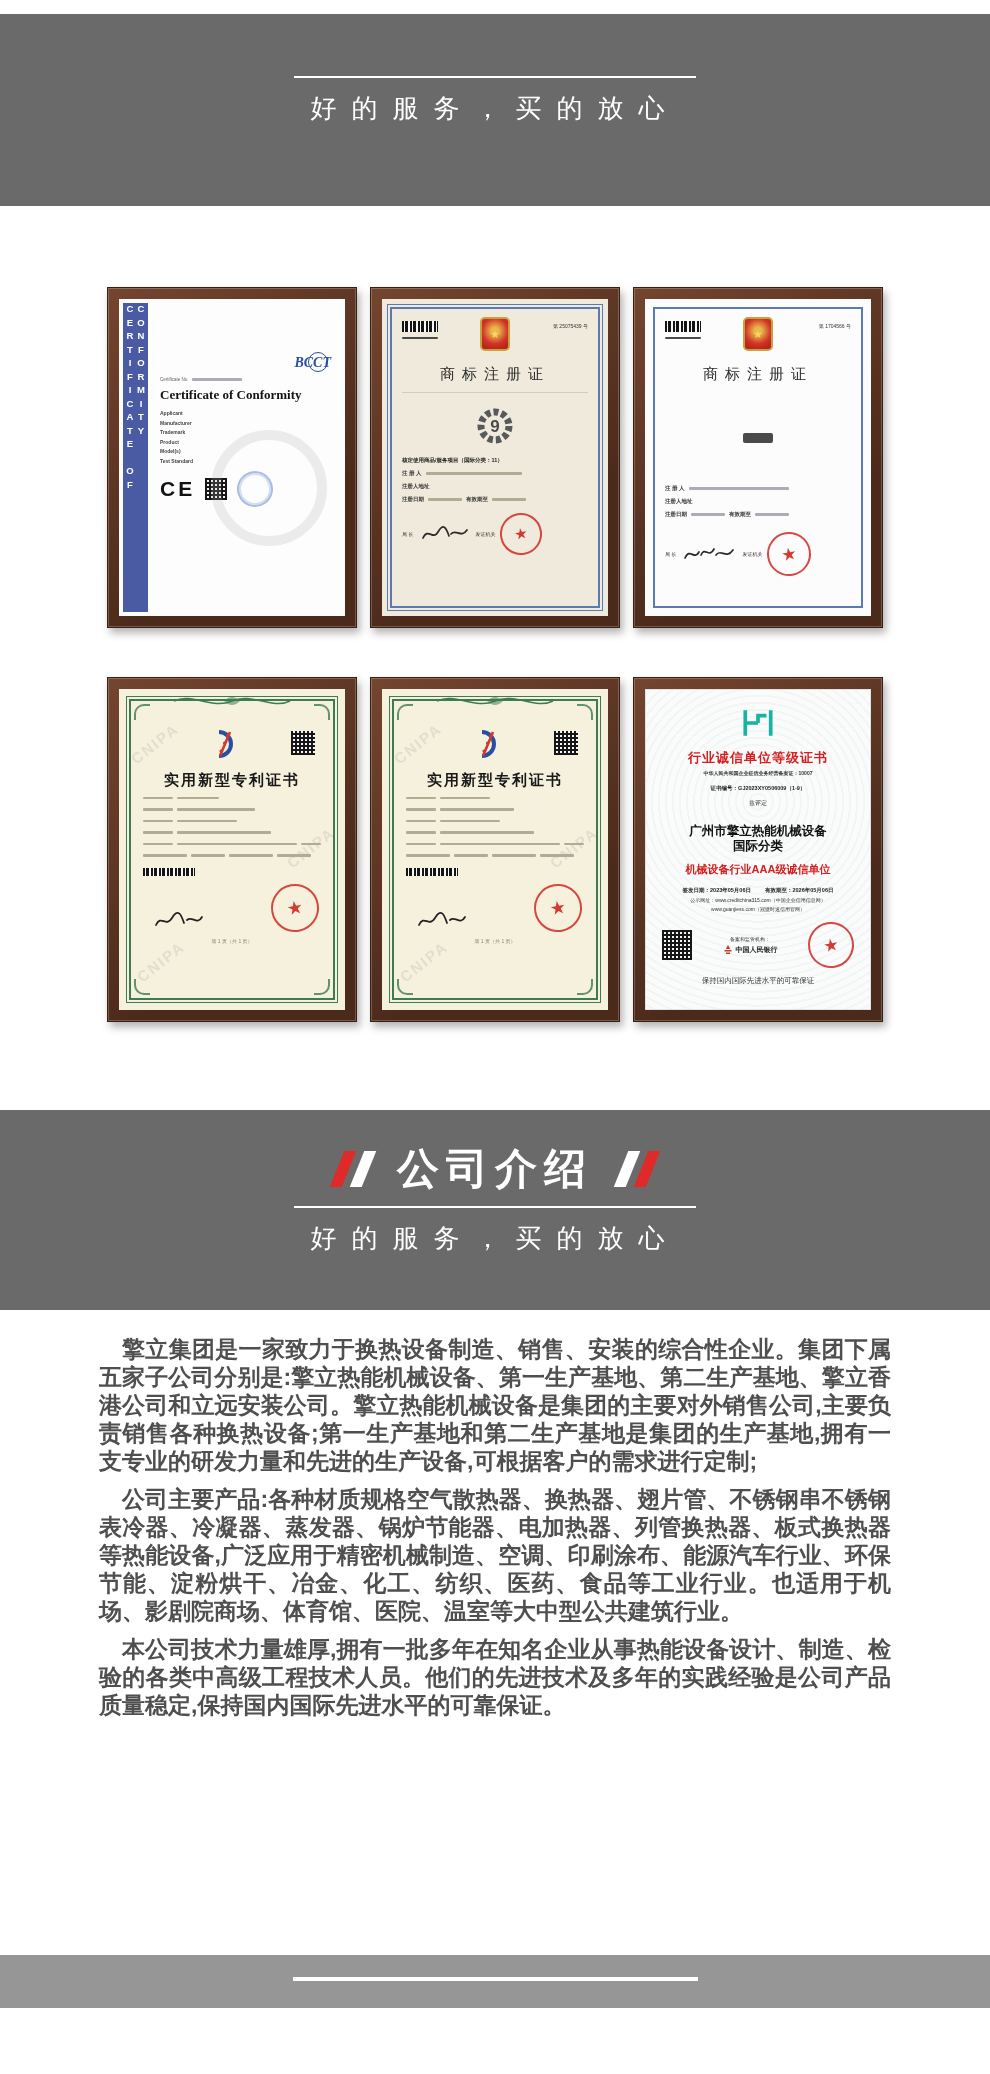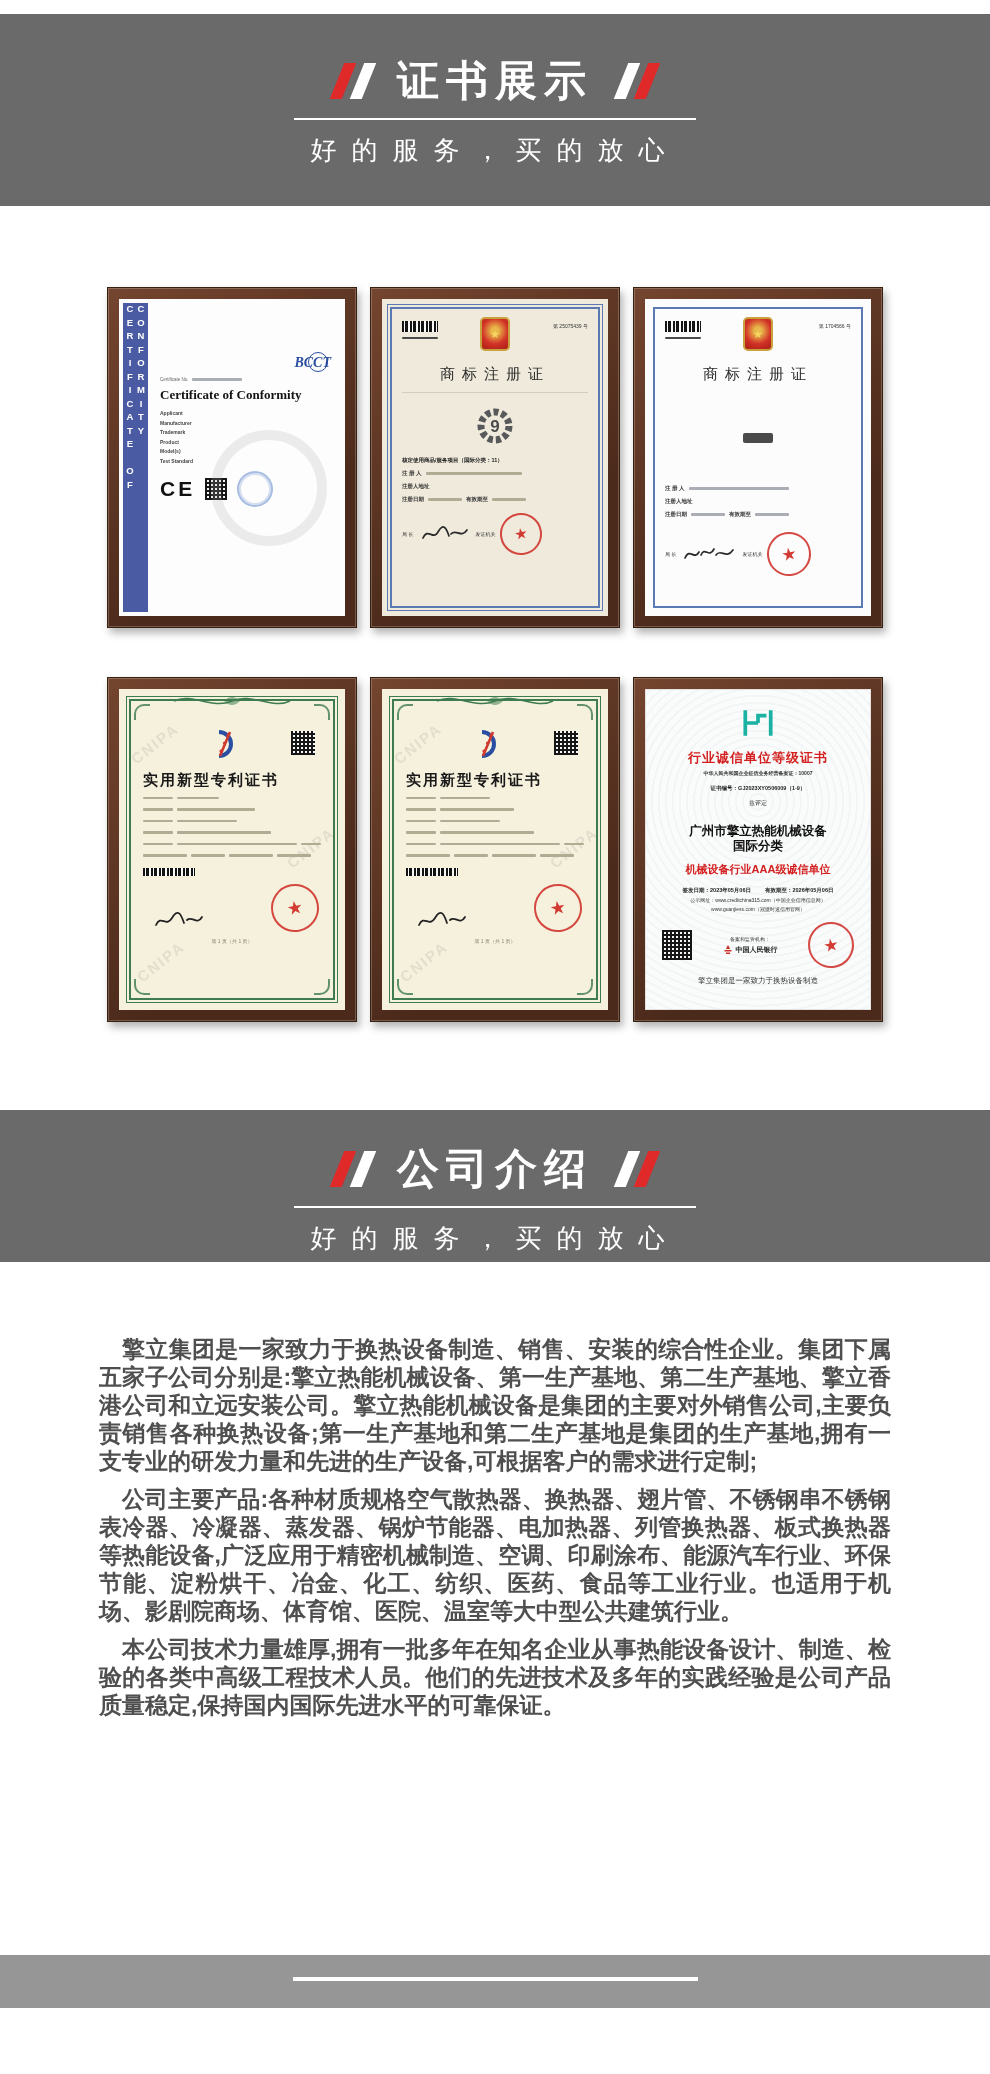--- a/index.html
+++ b/index.html
@@ -1,21 +1,21 @@
 <!DOCTYPE html>
 <html><head>
 <meta charset="utf-8">
 <style>
   html,body{margin:0;padding:0;background:#fff;}
   body{width:990px;height:2074px;position:relative;overflow:hidden;
        font-family:"Liberation Sans","DejaVu Sans",sans-serif;}
   
   .band{position:absolute;left:0;width:990px;background:#6a6a6a;text-align:center;color:#fff;box-sizing:border-box;}
   .band1{top:14px;height:192px;padding-top:46px;}
-  .band2{top:1110px;height:152px;padding-top:38px;}
+  .band2{top:1110px;height:200px;padding-top:38px;}
   .band-title-row{display:flex;align-items:center;justify-content:center;gap:24px;}
   .band-title{font-size:42px;font-weight:bold;letter-spacing:7px;line-height:1;margin:0;}
   .slashes{display:inline-flex;}
   .sl{display:inline-block;width:12px;height:36px;transform:skewX(-22deg);margin:0 4px;}
   .sl.red{background:#e02a2a;} .sl.white{background:#ffffff;}
   .band-line{width:402px;height:2px;background:#fff;margin:16px auto 13px;}
   .band-subtitle{font-size:26px;letter-spacing:15px;font-weight:500;}
   
   .cert-row{position:absolute;left:0;width:990px;display:flex;justify-content:center;gap:13px;}
   .row1{top:287px;} .row2{top:677px;}
@@ -75,21 +75,21 @@
   .pt-inner{position:absolute;inset:10px;border:2px solid #3e7b4f;outline:1px solid #3e7b4f;outline-offset:2px;
             padding:10px 12px;box-sizing:border-box;}
   .pc{position:absolute;width:14px;height:14px;border:2px solid #3e7b4f;opacity:.8;}
   .pc.tl{left:3px;top:3px;border-right:none;border-bottom:none;border-top-left-radius:10px;}
   .pc.tr{right:3px;top:3px;border-left:none;border-bottom:none;border-top-right-radius:10px;}
   .pc.bl{left:3px;bottom:3px;border-right:none;border-top:none;border-bottom-left-radius:10px;}
   .pc.br{right:3px;bottom:3px;border-left:none;border-top:none;border-bottom-right-radius:10px;}
   .flo{position:absolute;top:-7px;left:50%;transform:translateX(-50%);}
   .wm{position:absolute;font-size:15px;color:rgba(140,140,140,.18);transform:rotate(-38deg);font-weight:bold;letter-spacing:2px;}
   .pt-logo-row{position:relative;height:36px;margin-top:16px;}
-  .pt-title{text-align:left;font-family:"Liberation Serif","DejaVu Serif",serif;font-size:15px;font-weight:bold;
+  .pt-title{text-align:center;font-family:"Liberation Serif","DejaVu Serif",serif;font-size:15px;font-weight:bold;
             color:#191919;letter-spacing:2px;margin-top:8px;}
   .pt-field{display:flex;gap:4px;margin-top:4px;align-items:center;}
   .pt-bottom{display:flex;align-items:flex-end;gap:8px;margin-top:8px;}
   .pt-page{text-align:center;font-size:5px;color:#8b8670;margin-top:6px;}
   
   .c6{background:
       repeating-radial-gradient(circle at 50% 35%,rgba(175,190,205,.10) 0 2px,transparent 2px 7px),
       #fafbfb;border:1px solid #e2e2e2;padding:12px 14px;box-sizing:border-box;text-align:center;}
   .c6-title{color:#d42020;font-weight:bold;font-size:13px;letter-spacing:1px;margin-top:7px;}
   .c6-sub{font-size:5px;color:#333;margin-top:3px;font-weight:bold;}
@@ -108,31 +108,20 @@
   .intro{position:absolute;top:1335px;left:99px;width:792px;color:#4f4f4f;}
   .intro p{margin:0 0 10px;font-size:23px;line-height:28px;text-align:justify;text-indent:1em;font-weight:600;}
   
   .footer-bar{position:absolute;top:1955px;left:0;width:990px;height:53px;background:#969696;}
   .footer-line{width:405px;height:4px;background:#fff;margin:22px auto 0;}
 </style>
 </head>
 <body>
 
 <section class="band band1">
-  <div class="band-title-row">
-    <span class="slashes">
-        <i class="sl red"></i>
-        <i class="sl white"></i>
-      </span>
-    <h2 class="band-title">证书展示</h2>
-    <span class="slashes">
-        <i class="sl white"></i>
-        <i class="sl red"></i>
-      </span>
-  </div>
   <div class="band-line"></div>
   <div class="band-subtitle">好的服务，买的放心</div>
 </section>
 
 <div class="cert-row row1">
 
   <div class="cert">
     <div class="paper c1">
       <div class="c1-strip">CERTIFICATE OF CONFORMITY</div>
       <div class="c1-main">
@@ -441,21 +430,21 @@
           <span>备案和监管机构：</span>
           <span class="c6-bank">
             <svg width="10" height="10" viewBox="0 0 10 10">
               <path d="M5 0 L7.2 4 H2.8 Z M1.5 5 h7 v1.4 h-7 Z M3 7.6 h4 v1.4 h-4 Z" fill="#c9342c"></path>
             </svg>
             <span>中国人民银行</span>
           </span>
         </span>
         <span class="seal" style="width:42px;height:42px;font-size:17px;border-width:2px;">★</span>
       </div>
-      <div class="c6-issuer">擎立集团是一家致力于换热设备制造</div>
+      <div class="c6-issuer">保持国内国际先进水平的可靠保证</div>
     </div>
   </div>
 </div>
 
 <section class="band band2">
   <div class="band-title-row">
     <span class="slashes">
         <i class="sl red"></i>
         <i class="sl white"></i>
       </span>

